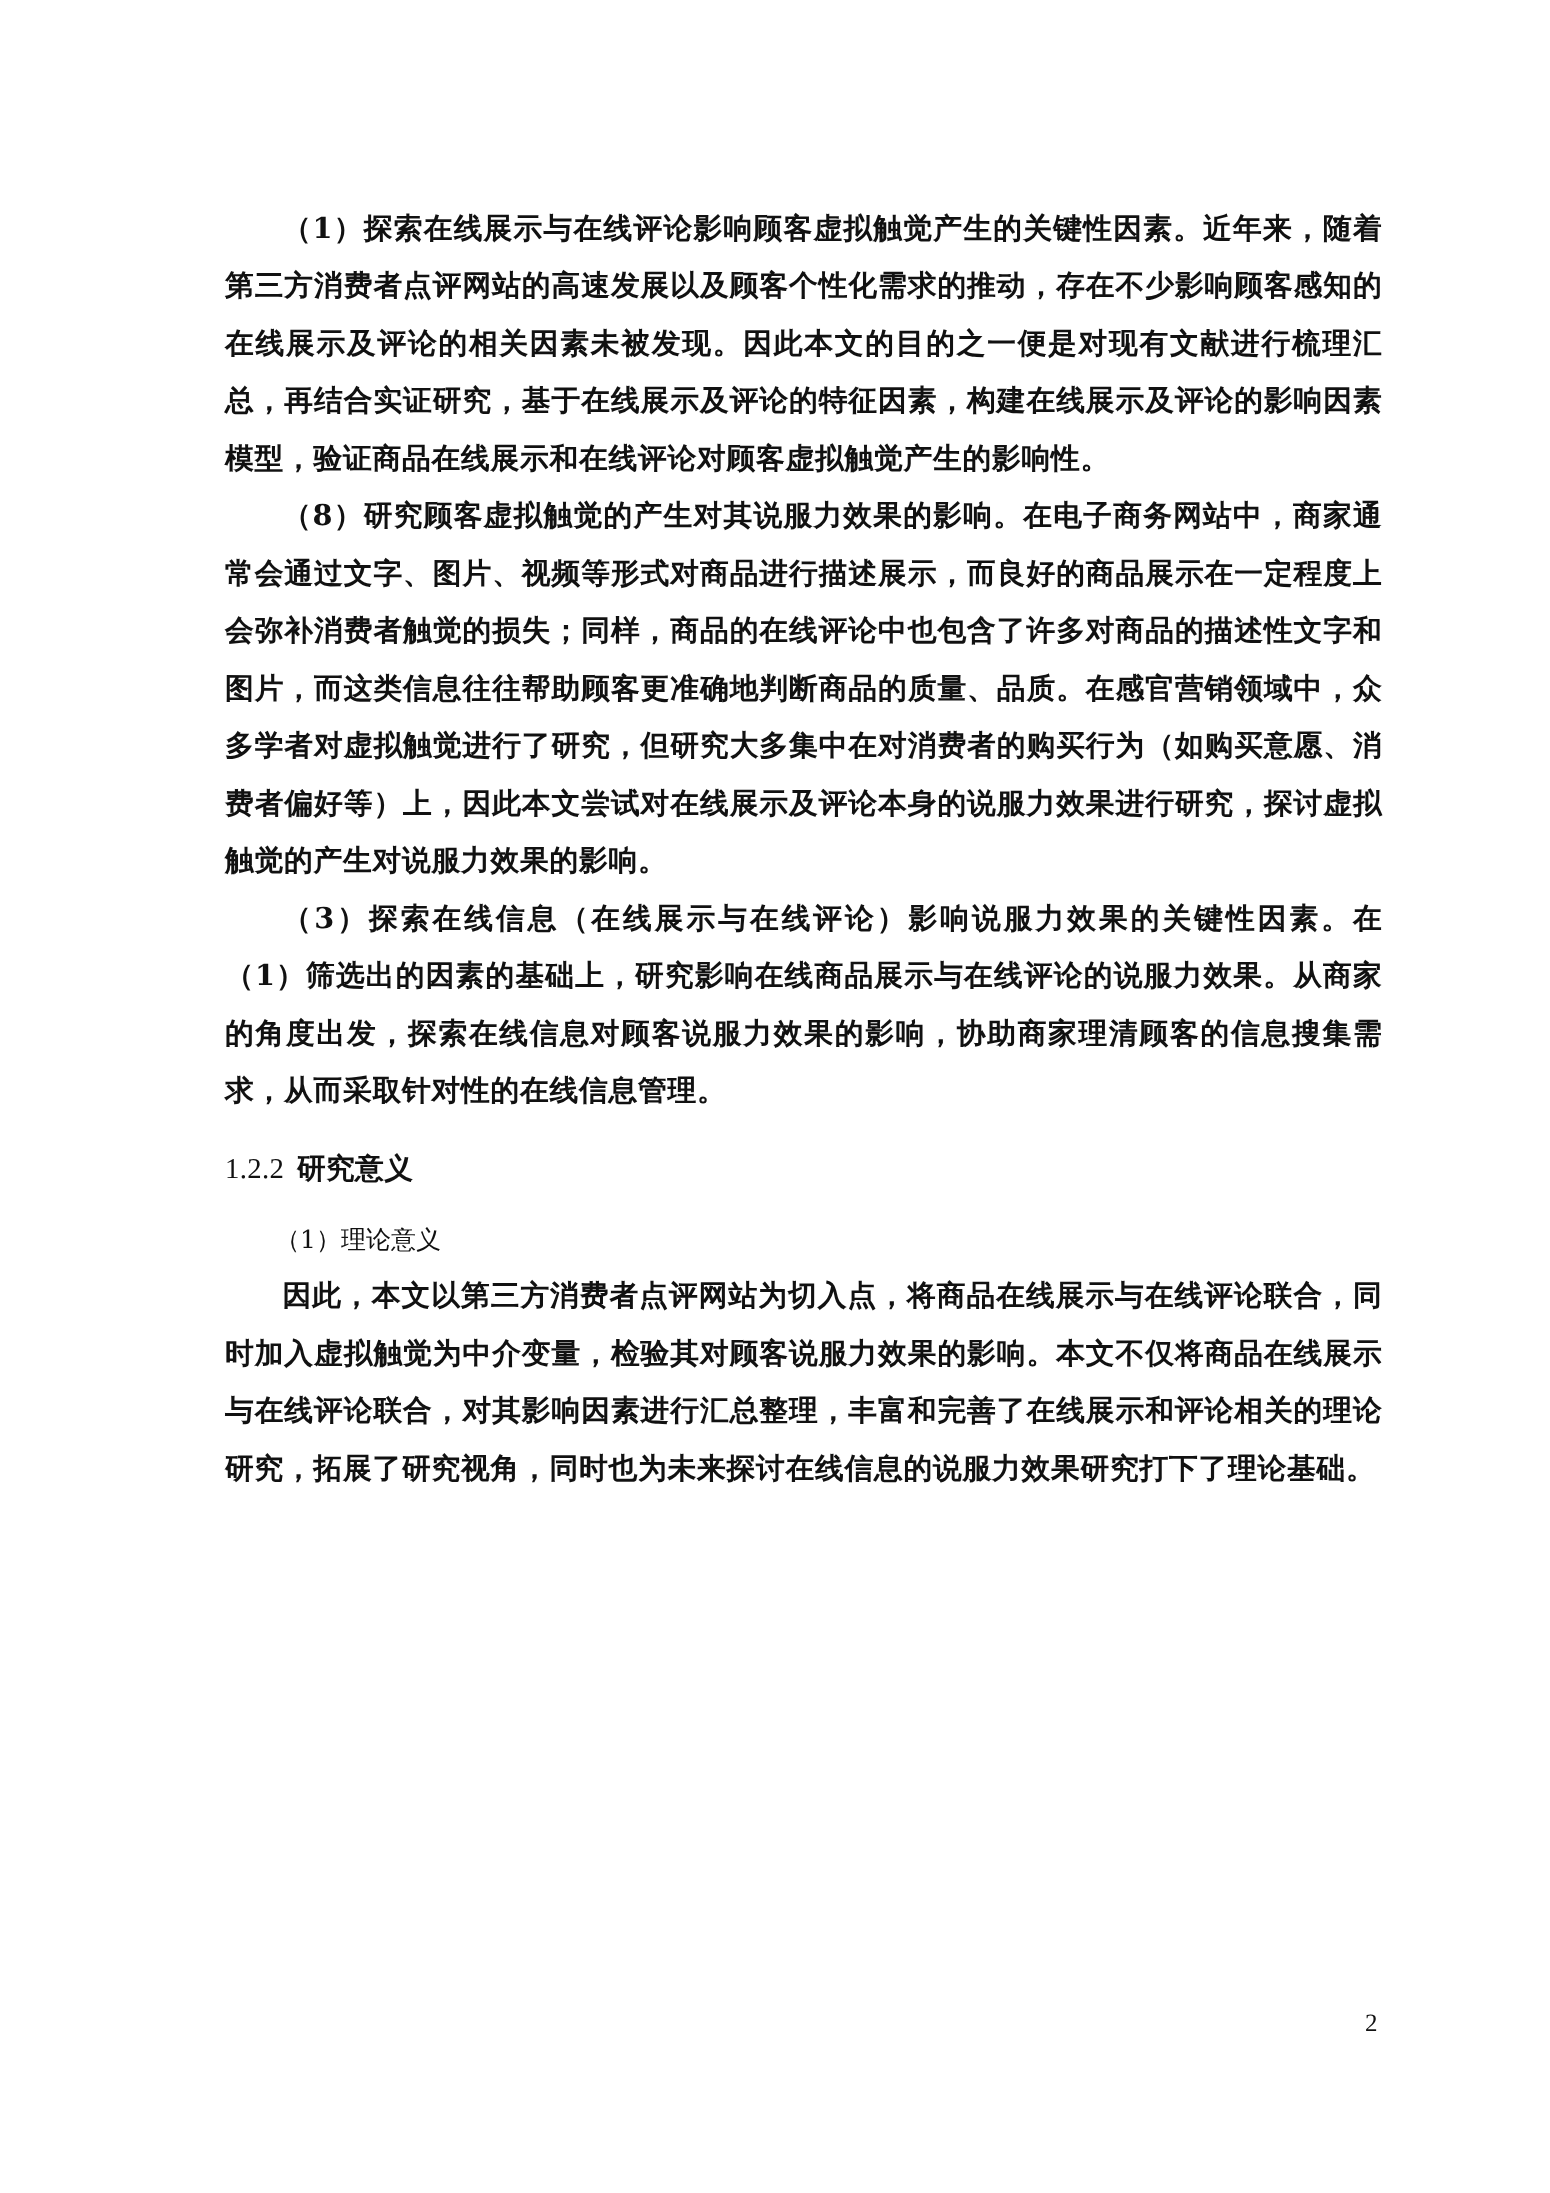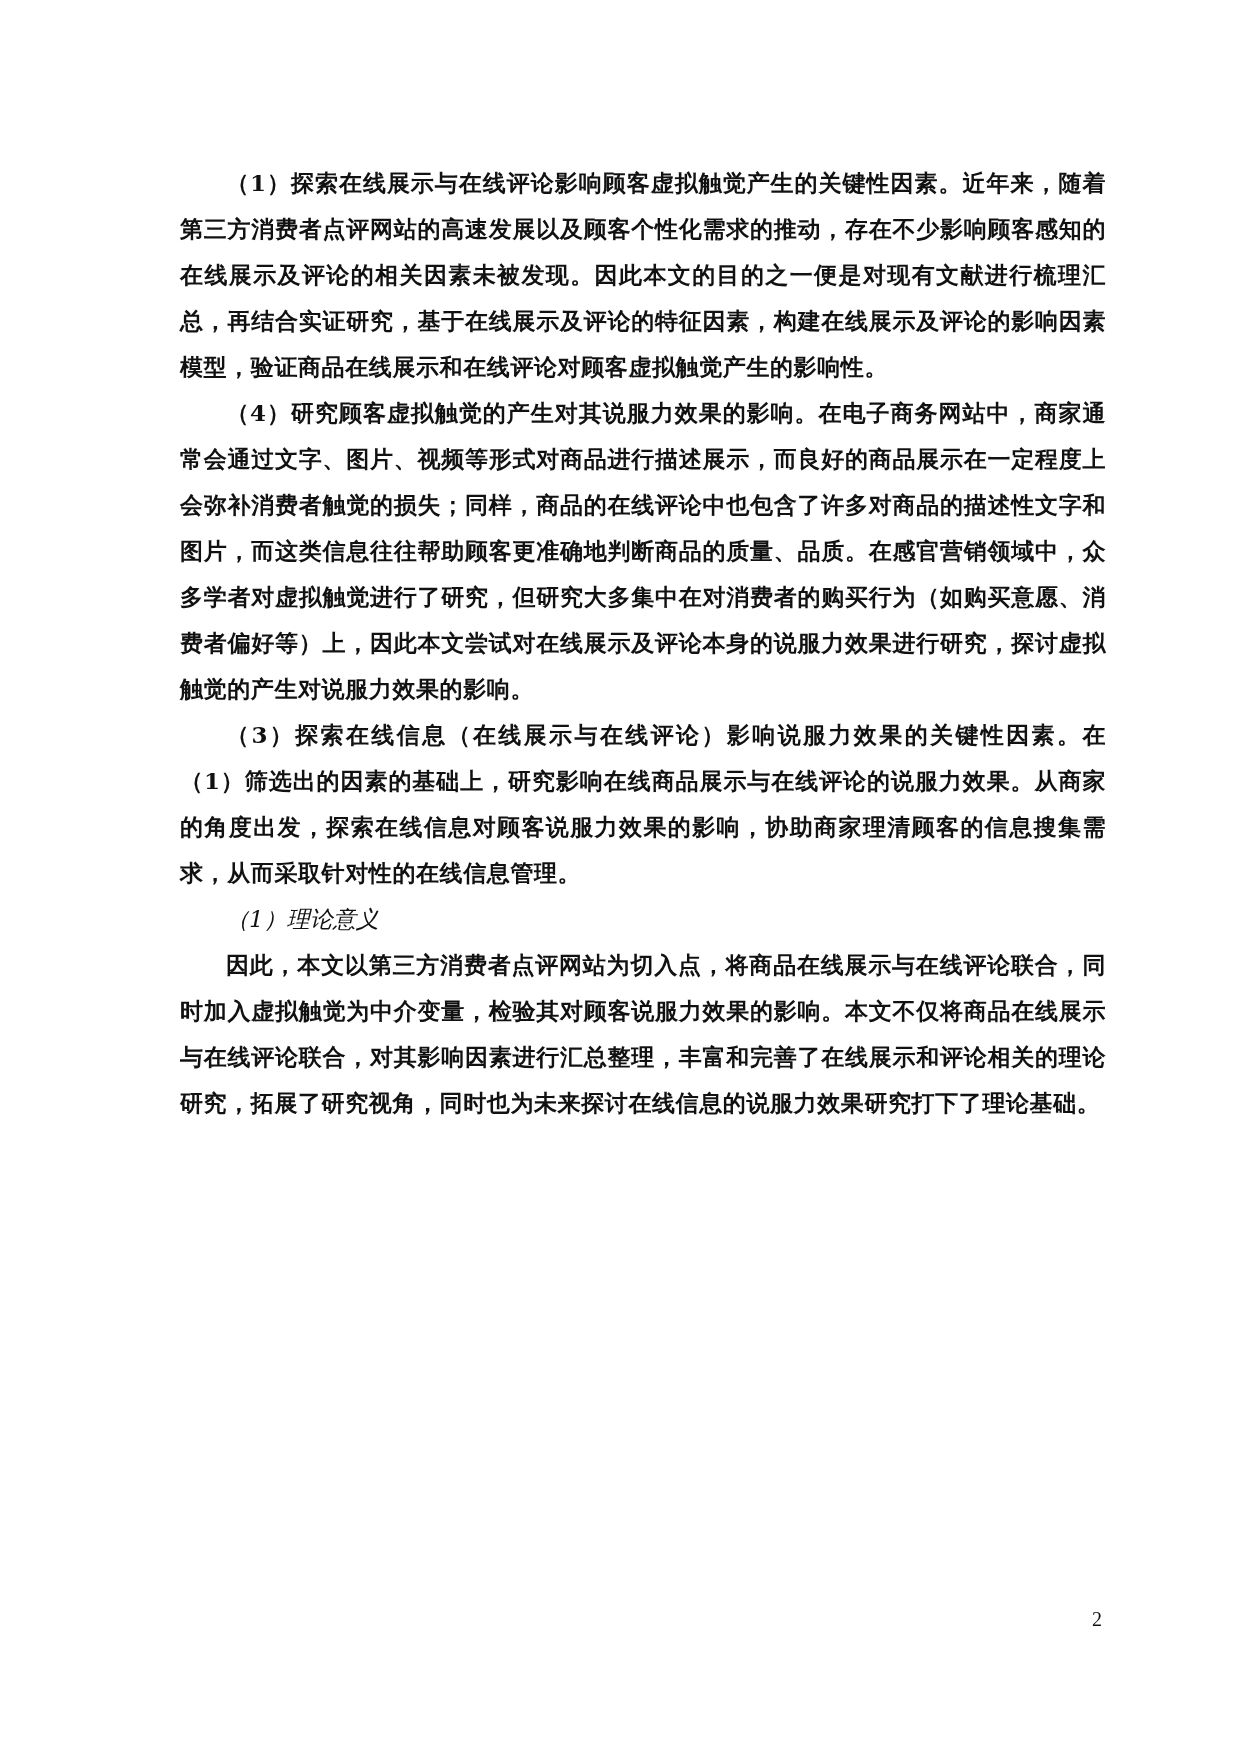--- a/index.html
+++ b/index.html
@@ -38,40 +38,42 @@
       font-weight: bold;
       letter-spacing: 0.3px;
     }
     .heading .num {
       font-family: "Liberation Serif", serif;
       font-weight: normal;
       margin-right: 10px;
     }
     .subhead {
       margin: 0;
-      font-size: 23px;
+      font-size: 20px;
       line-height: 46px;
       text-indent: 2em;
-      font-style: italic;
     }
     .page-number {
       position: absolute;
       left: 1092px;
       top: 1608px;
       font-size: 20px;
       font-family: "Liberation Serif", serif;
     }
   </style>
 </head>
 <body>
 
 <div class="page">
   <p class="para">（1）探索在线展示与在线评论影响顾客虚拟触觉产生的关键性因素。近年来，随着第三方消费者点评网站的高速发展以及顾客个性化需求的推动，存在不少影响顾客感知的在线展示及评论的相关因素未被发现。因此本文的目的之一便是对现有文献进行梳理汇总，再结合实证研究，基于在线展示及评论的特征因素，构建在线展示及评论的影响因素模型，验证商品在线展示和在线评论对顾客虚拟触觉产生的影响性。</p>
-  <p class="para">（4）研究顾客虚拟触觉的产生对其说服力效果的影响。在电子商务网站中，商家通常会通过文字、图片、视频等形式对商品进行描述展示，而良好的商品展示在一定程度上会弥补消费者触觉的损失；同样，商品的在线评论中也包含了许多对商品的描述性文字和图片，而这类信息往往帮助顾客更准确地判断商品的质量、品质。在感官营销领域中，众多学者对虚拟触觉进行了研究，但研究大多集中在对消费者的购买行为（如购买意愿、消费者偏好等）上，因此本文尝试对在线展示及评论本身的说服力效果进行研究，探讨虚拟触觉的产生对说服力效果的影响。</p>
+  <p class="para">（8）研究顾客虚拟触觉的产生对其说服力效果的影响。在电子商务网站中，商家通常会通过文字、图片、视频等形式对商品进行描述展示，而良好的商品展示在一定程度上会弥补消费者触觉的损失；同样，商品的在线评论中也包含了许多对商品的描述性文字和图片，而这类信息往往帮助顾客更准确地判断商品的质量、品质。在感官营销领域中，众多学者对虚拟触觉进行了研究，但研究大多集中在对消费者的购买行为（如购买意愿、消费者偏好等）上，因此本文尝试对在线展示及评论本身的说服力效果进行研究，探讨虚拟触觉的产生对说服力效果的影响。</p>
   <p class="para">（3）探索在线信息（在线展示与在线评论）影响说服力效果的关键性因素。在（1）筛选出的因素的基础上，研究影响在线商品展示与在线评论的说服力效果。从商家的角度出发，探索在线信息对顾客说服力效果的影响，协助商家理清顾客的信息搜集需求，从而采取针对性的在线信息管理。</p>
 
+  <div class="heading">
+    <span class="num">1.2.2</span><span>研究意义</span>
+  </div>
 
   <p class="subhead">（1）理论意义</p>
 
   <p class="para">因此，本文以第三方消费者点评网站为切入点，将商品在线展示与在线评论联合，同时加入虚拟触觉为中介变量，检验其对顾客说服力效果的影响。本文不仅将商品在线展示与在线评论联合，对其影响因素进行汇总整理，丰富和完善了在线展示和评论相关的理论研究，拓展了研究视角，同时也为未来探讨在线信息的说服力效果研究打下了理论基础。</p>
 </div>
 
 <div class="page-number">2</div>
 
 </body></html>

